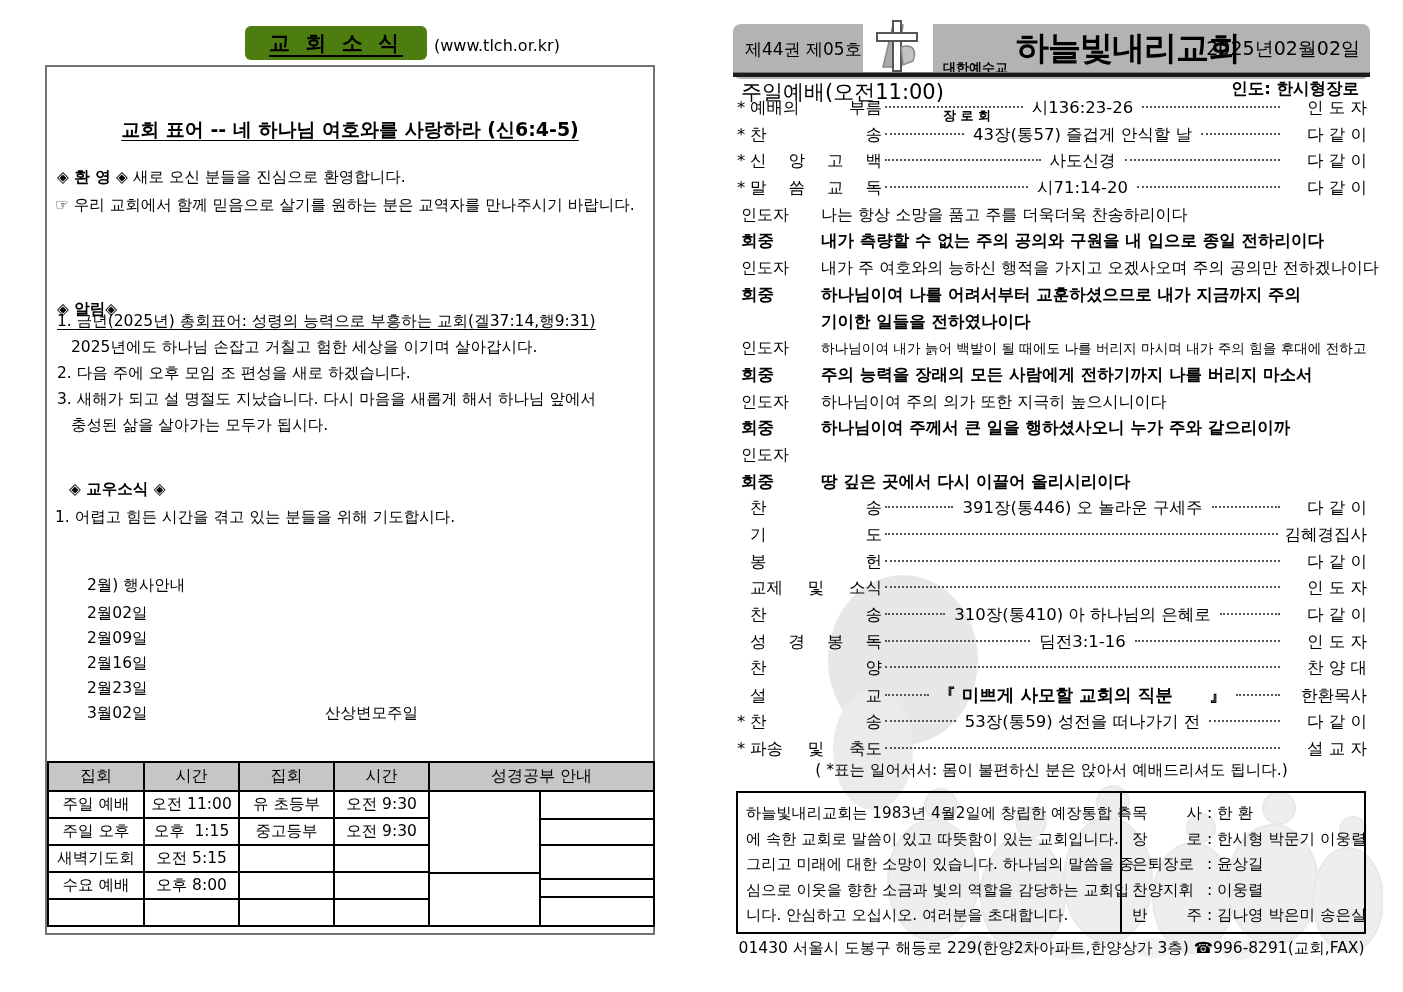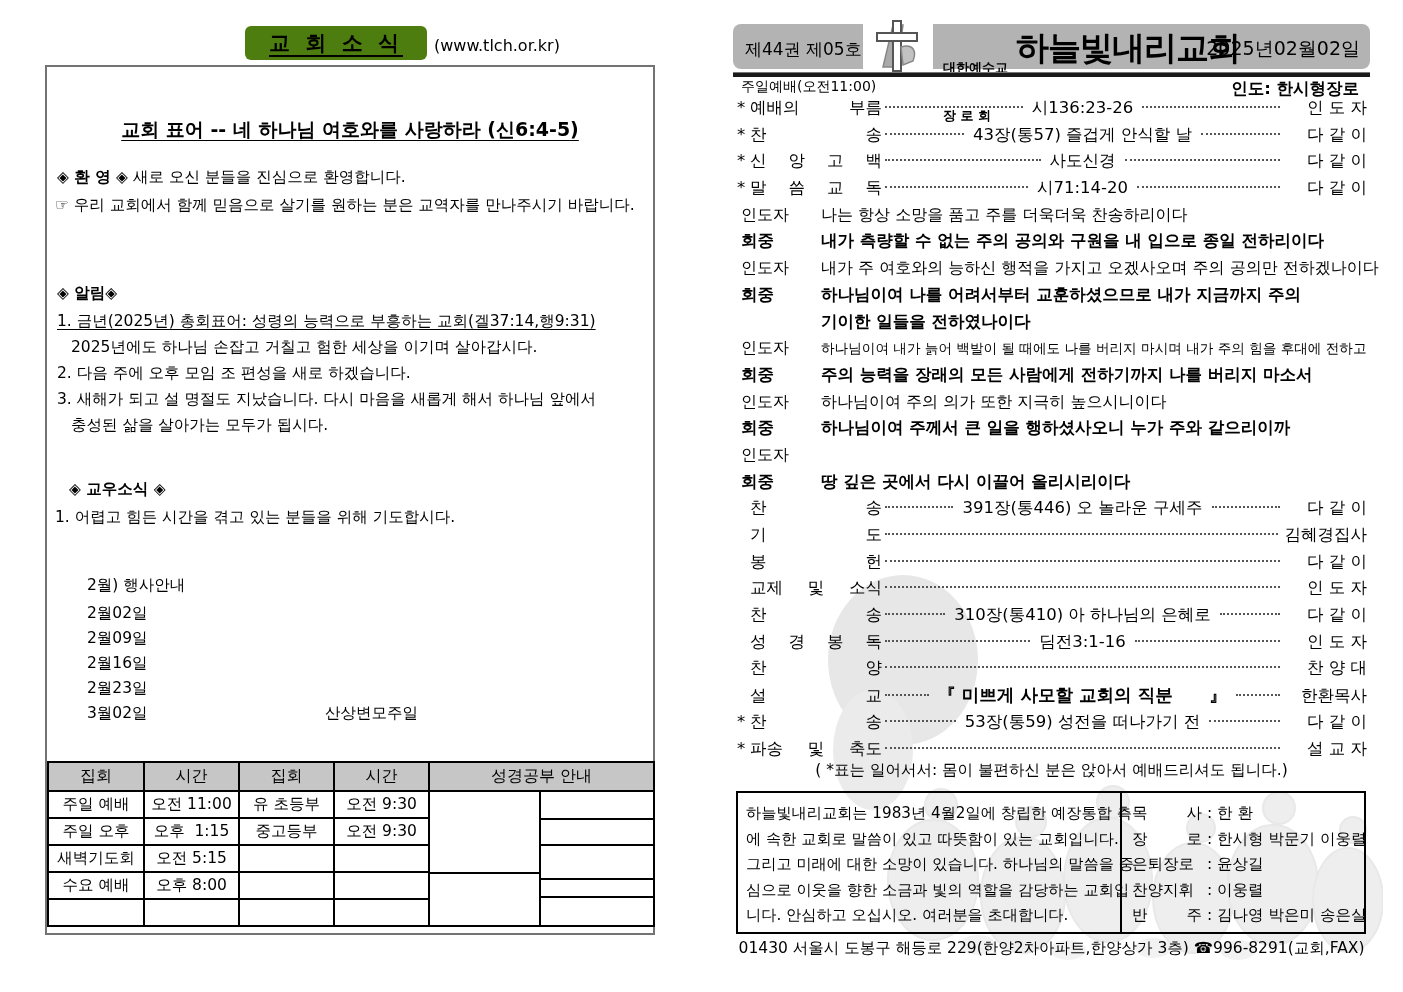--- a/index.html
+++ b/index.html
@@ -27,30 +27,30 @@
   .sched-wrap{position:absolute;left:0px;right:0px;bottom:6px;}
   table.sched{border-collapse:collapse;width:100%;table-layout:fixed;font-size:15.5px;}
   table.sched td{border:2px solid #000;height:25px;text-align:center;padding:0;white-space:pre;}
   table.sched tr.head td{background:#c6c6c6;height:27px;font-size:16px;}
   td.bible-cell{padding:0;vertical-align:top;}
   .bible-grid{position:relative;width:100%;height:100%;}
   .bible-grid .vl{position:absolute;left:49%;top:0;bottom:0;width:2px;background:#000;}
   .bible-grid .hl{position:absolute;height:2px;background:#000;}
   
   #right-page{left:733px;width:645px;height:992px;}
-  .masthead{position:absolute;left:0;top:24px;width:637px;height:45px;background:#b3b3b3;
+  .masthead{position:absolute;left:0;top:24px;width:637px;height:55px;background:#b3b3b3;
             border-radius:8px;}
   .mh-volume{position:absolute;left:12px;top:14px;font-size:17px;}
   .mh-logo{position:absolute;left:130px;top:-7px;width:70px;height:58px;background:#fff;}
   .mh-denom{position:absolute;left:210px;top:4px;font-size:13px;font-weight:bold;line-height:16px;white-space:pre;}
   .mh-name{position:absolute;left:283px;top:2px;font-size:33px;font-weight:bold;letter-spacing:-1px;}
   .mh-date{position:absolute;right:10px;top:12px;font-size:19px;}
   .mh-rule{position:absolute;left:0;top:72px;width:637px;height:4px;background:#1a1a1a;border-top:1px solid #777;}
   .svc-head{position:absolute;left:0;top:78px;width:630px;}
-  .svc-title{position:absolute;left:8px;font-size:14px;}
+  .svc-title{position:absolute;left:8px;font-size:21px;}
   .svc-leader{position:absolute;right:4px;font-size:16.5px;font-weight:bold;}
   #worship-list{position:absolute;left:4px;top:95px;width:630px;z-index:2;}
   .wline{display:flex;align-items:baseline;height:26.7px;font-size:16.5px;line-height:26.7px;}
   .wstar{width:13px;flex:none;}
   .wlabel{width:132px;flex:none;text-align-last:justify;white-space:pre;}
   .wdots{flex:1;border-bottom:2px dotted #555;transform:translateY(-5px);min-width:8px;margin:0 3px;}
   .wcenter{flex:none;padding:0 6px;white-space:pre;}
   .wcenter.cbold{font-weight:bold;font-size:17.5px;}
   .wright{flex:none;min-width:80px;text-align:right;white-space:pre;padding-left:4px;}
   .rline{display:flex;height:26.7px;font-size:16px;line-height:26.7px;white-space:nowrap;}
@@ -81,21 +81,21 @@
     <div class="lp-motto">
       <span>교회 표어 -- 네 하나님 여호와를 사랑하라 (신6:4-5)</span>
     </div>
 
     <div class="lp-line" style="top:100px">
       <span class="bold">◈ 환 영 ◈</span>
       <span>새로 오신 분들을 진심으로 환영합니다.</span>
     </div>
     <div class="lp-line" style="top:128px;left:8px">☞ 우리 교회에서 함께 믿음으로 살기를 원하는 분은 교역자를 만나주시기 바랍니다.</div>
 
-    <div class="lp-line bold" style="top:216px">◈ 알림◈</div>
+    <div class="lp-line bold" style="top:232px">◈ 알림◈</div>
     <div id="notice-list">
         <div class="lp-line uline" style="top: 244px;">1. 금년(2025년) 총회표어: 성령의 능력으로 부흥하는 교회(겔37:14,행9:31)</div>
         <div class="lp-line indent" style="top: 270px;">2025년에도 하나님 손잡고 거칠고 험한 세상을 이기며 살아갑시다.</div>
         <div class="lp-line" style="top: 296px;">2. 다음 주에 오후 모임 조 편성을 새로 하겠습니다.</div>
         <div class="lp-line" style="top: 322px;">3. 새해가 되고 설 명절도 지났습니다. 다시 마음을 새롭게 해서 하나님 앞에서</div>
         <div class="lp-line indent" style="top: 348px;">충성된 삶을 살아가는 모두가 됩시다.</div>
       </div>
 
     <div class="lp-line bold" style="top:412px;left:22px">◈ 교우소식 ◈</div>
     <div class="lp-line" style="top:440px;left:8px">1. 어렵고 힘든 시간을 겪고 있는 분들을 위해 기도합시다.</div>

